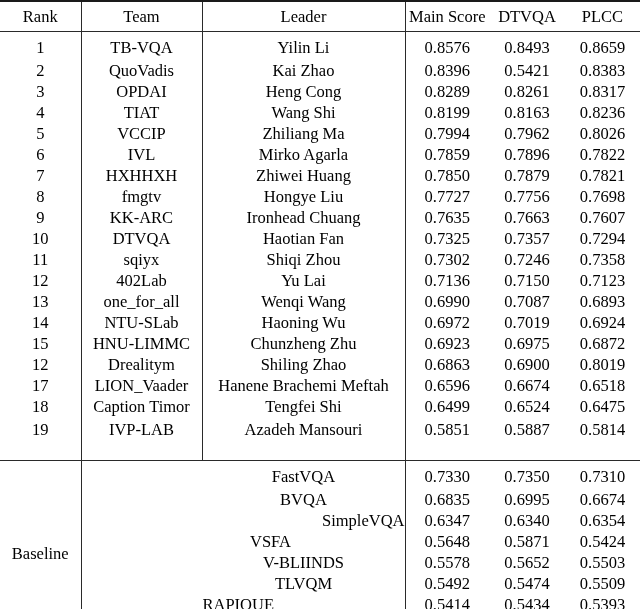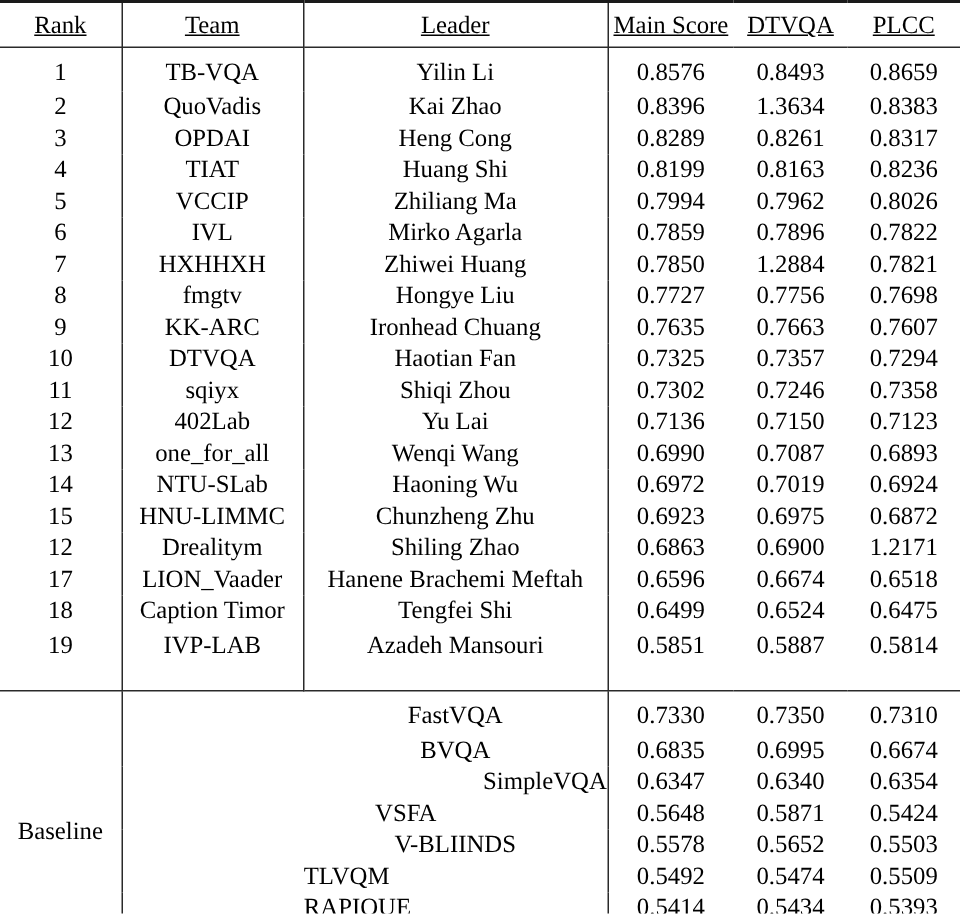--- a/index.html
+++ b/index.html
@@ -43,21 +43,21 @@
   col.c-team   { width: 121px; }
   col.c-leader { width: 203px; }
   col.c-main   { width: 84px; }
   col.c-srcc   { width: 76px; }
   col.c-plcc   { width: 75px; }
 
   
   tr.toprule-row > * { border-top: 2.6px solid #1a1a1a; }
   tr.bottomrule-row > * { border-bottom: 2.6px solid #1a1a1a; }
   
-  tr.midrule-row > * { border-bottom: 1.2px solid #2a2a2a; text-decoration: underline; }
+  tr.midrule-row > * { border-bottom: 1.2px solid #2a2a2a; }
   tr.sectionrule-row > * { border-bottom: 1.2px solid #2a2a2a; }
 
   
   .vsep-right { border-right: 1.2px solid #2a2a2a; }
 
   
   tr.header-row td { height: 27px; padding-top: 2px; }
   tr.first-body-row td { padding-top: 4px; height: 25px; }
   tr.last-rank-row td { padding-bottom: 18px; height: 24px; }
   tr.first-baseline-row td { padding-top: 4px; height: 25px; }
@@ -93,35 +93,35 @@
           <td class="vsep-right">Yilin Li</td>
           <td>0.8576</td>
           <td>0.8493</td>
           <td>0.8659</td>
         </tr>
         <tr class="data-row">
           <td class="vsep-right">2</td>
           <td class="vsep-right">QuoVadis</td>
           <td class="vsep-right">Kai Zhao</td>
           <td>0.8396</td>
-          <td>1.3634</td>
+          <td>0.5421</td>
           <td>0.8383</td>
         </tr>
         <tr class="data-row">
           <td class="vsep-right">3</td>
           <td class="vsep-right">OPDAI</td>
           <td class="vsep-right">Heng Cong</td>
           <td>0.8289</td>
           <td>0.8261</td>
           <td>0.8317</td>
         </tr>
         <tr class="data-row">
           <td class="vsep-right">4</td>
           <td class="vsep-right">TIAT</td>
-          <td class="vsep-right">Huang Shi</td>
+          <td class="vsep-right">Wang Shi</td>
           <td>0.8199</td>
           <td>0.8163</td>
           <td>0.8236</td>
         </tr>
         <tr class="data-row">
           <td class="vsep-right">5</td>
           <td class="vsep-right">VCCIP</td>
           <td class="vsep-right">Zhiliang Ma</td>
           <td>0.7994</td>
           <td>0.7962</td>
@@ -133,21 +133,21 @@
           <td class="vsep-right">Mirko Agarla</td>
           <td>0.7859</td>
           <td>0.7896</td>
           <td>0.7822</td>
         </tr>
         <tr class="data-row">
           <td class="vsep-right">7</td>
           <td class="vsep-right">HXHHXH</td>
           <td class="vsep-right">Zhiwei Huang</td>
           <td>0.7850</td>
-          <td>1.2884</td>
+          <td>0.7879</td>
           <td>0.7821</td>
         </tr>
         <tr class="data-row">
           <td class="vsep-right">8</td>
           <td class="vsep-right">fmgtv</td>
           <td class="vsep-right">Hongye Liu</td>
           <td>0.7727</td>
           <td>0.7756</td>
           <td>0.7698</td>
         </tr>
@@ -206,21 +206,21 @@
           <td>0.6923</td>
           <td>0.6975</td>
           <td>0.6872</td>
         </tr>
         <tr class="data-row">
           <td class="vsep-right">12</td>
           <td class="vsep-right">Drealitym</td>
           <td class="vsep-right">Shiling Zhao</td>
           <td>0.6863</td>
           <td>0.6900</td>
-          <td>1.2171</td>
+          <td>0.8019</td>
         </tr>
         <tr class="data-row">
           <td class="vsep-right">17</td>
           <td class="vsep-right">LION_Vaader</td>
           <td class="vsep-right">Hanene Brachemi Meftah</td>
           <td>0.6596</td>
           <td>0.6674</td>
           <td>0.6518</td>
         </tr>
         <tr class="data-row">
@@ -264,21 +264,21 @@
           <td>0.5871</td>
           <td>0.5424</td>
         </tr>
         <tr class="baseline-row">
           <td class="vsep-right" colspan="2" style="text-align: center; padding-left: 121px; box-sizing: border-box;">V-BLIINDS</td>
           <td>0.5578</td>
           <td>0.5652</td>
           <td>0.5503</td>
         </tr>
         <tr class="baseline-row">
-          <td class="vsep-right" colspan="2" style="text-align: left; padding-left: 121px; box-sizing: border-box;">TLVQM</td>
+          <td class="vsep-right" colspan="2" style="text-align: center; padding-left: 121px; box-sizing: border-box;">TLVQM</td>
           <td>0.5492</td>
           <td>0.5474</td>
           <td>0.5509</td>
         </tr>
         <tr class="baseline-row">
           <td class="vsep-right" colspan="2" style="text-align: left; padding-left: 121px; box-sizing: border-box;">RAPIQUE</td>
           <td>0.5414</td>
           <td>0.5434</td>
           <td>0.5393</td>
         </tr>

